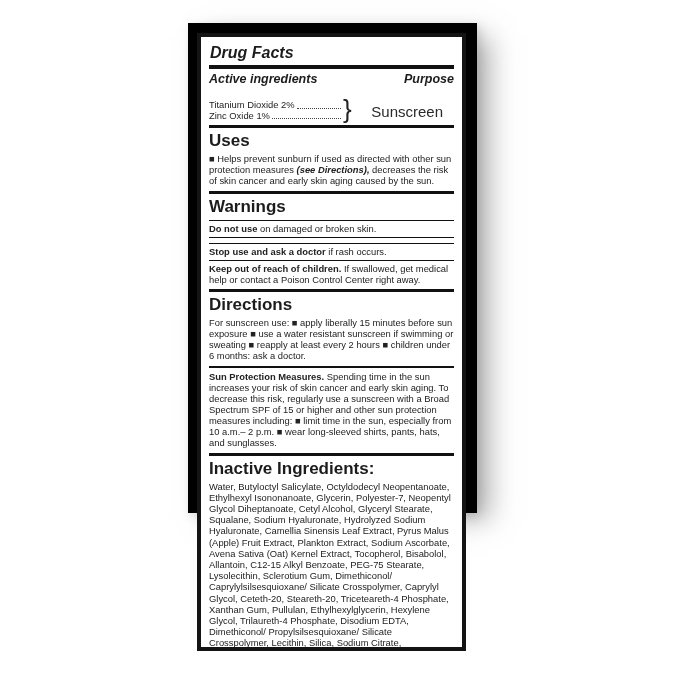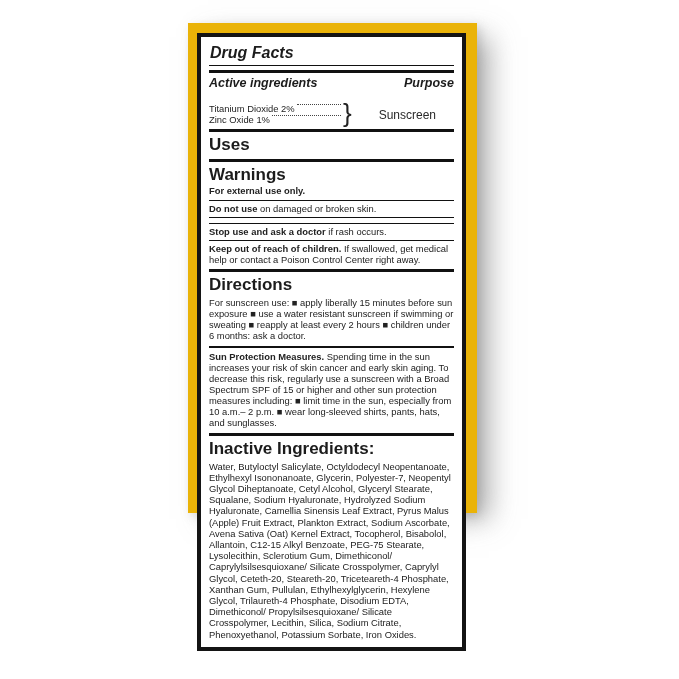--- a/index.html
+++ b/index.html
@@ -1,35 +1,35 @@
 <!DOCTYPE html>
 <html><head>
 <meta charset="utf-8">
 <style>
   html,body{margin:0;padding:0;}
   body{width:679px;height:679px;background:#ffffff;font-family:"Liberation Sans",sans-serif;}
   .stage{position:relative;width:679px;height:679px;background:#ffffff;overflow:hidden;}
-  .carton{position:absolute;left:188px;top:23px;width:289px;height:490px;background:#eab308;
+  .carton{position:absolute;left:188px;top:23px;width:289px;height:490px;background:#000000;
           box-shadow:16px 10px 26px -4px rgba(105,105,105,.55), 3px 3px 9px rgba(140,140,140,.28);}
   .panel{position:absolute;left:9px;top:10px;width:269px;height:618px;box-sizing:border-box;
          background:#ffffff;border:4px solid #141414;padding:6px 8px 5px 8px;
          display:flex;flex-direction:column;overflow:hidden;color:#1c1c1c;}
   .df-title{font-size:16px;font-weight:bold;font-style:italic;line-height:1.15;margin:1px 0 3px 1px;}
   .rule-double{height:4px;border-top:1px solid #111;border-bottom:3px solid #111;margin:0 0 2px;}
   .rule-thick{border-top:3px solid #111;margin:3px 0 2px;}
   .rule-med{border-top:2px solid #111;margin:3px 0 2px;}
   .rule-thin{border-top:1.5px solid #111;margin:2.5px 0 2px;}
   .sec-head{font-size:17px;font-weight:bold;line-height:1.15;margin:1px 0 1px 0;}
   .ai-head{display:flex;justify-content:space-between;font-size:12.5px;font-weight:bold;font-style:italic;margin:1px 0 14px;}
   .ai-block{position:relative;margin-bottom:1px;}
-  .ing-row{display:flex;align-items:flex-start;width:132px;font-size:9.4px;line-height:10.5px;}
+  .ing-row{display:flex;align-items:flex-end;width:132px;font-size:9.4px;line-height:10.5px;}
   .ing-name{white-space:nowrap;}
   .leader{flex:1;border-bottom:1.6px dotted #444;margin:0 0 2px 2px;}
   .brace{position:absolute;left:134px;top:-4px;font-size:26px;font-weight:300;line-height:1;color:#222;}
-  .purpose-val{position:absolute;right:18px;top:50%;transform:translateY(-50%);font-size:12px;color:#2a2a2a;}
+  .purpose-val{position:absolute;right:11px;top:50%;transform:translateY(-50%);font-size:15px;color:#2a2a2a;}
   p.body{font-size:9.4px;line-height:11px;margin:1px 0 2px;color:#222;}
   p.tight{margin:0 0 1px;}
   .b{font-weight:bold;}
   .bi{font-weight:bold;font-style:italic;}
   .ingredients{font-size:9.4px;line-height:11.2px;margin:1px 0 2px;color:#222;}
 </style>
 </head>
 <body>
 
 <div class="stage">
@@ -51,24 +51,24 @@
         <div class="ing-row">
           <span class="ing-name">Zinc Oxide 1%</span>
           <span class="leader"></span>
         </div>
         <span class="brace">}</span>
         <span class="purpose-val">Sunscreen</span>
       </div>
       <div class="rule-thick"></div>
 
       <div class="sec-head">Uses</div>
+      <p class="body"><span>■ Helps prevent sunburn if used as directed with other sun protection measures </span><span class="bi">(see Directions),</span><span> decreases the risk of skin cancer and early skin aging caused by the sun.</span></p>
       <div class="rule-thick"></div>
 
       <div class="sec-head">Warnings</div>
-      <p class="body tight"><span class="b">For external use only.</span><span></span></p>
       <div class="rule-thin"></div>
       <p class="body tight"><span class="b">Do not use</span><span> on damaged or broken skin.</span></p>
       <div class="rule-thin"></div>
       <div class="rule-thin"></div>
       <p class="body tight"><span class="b">Stop use and ask a doctor</span><span> if rash occurs.</span></p>
       <div class="rule-thin"></div>
       <p class="body tight"><span class="b">Keep out of reach of children.</span><span> If swallowed, get medical help or contact a Poison Control Center right away.</span></p>
       <div class="rule-thick"></div>
 
       <div class="sec-head">Directions</div>

